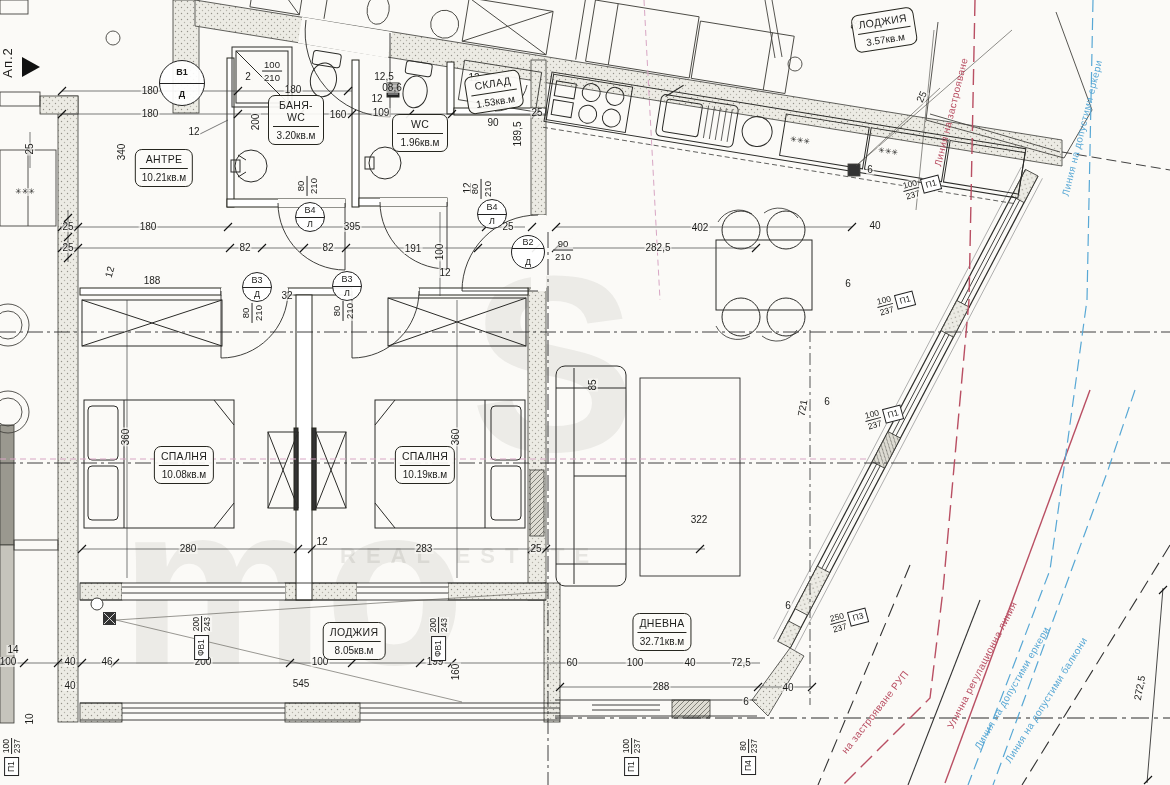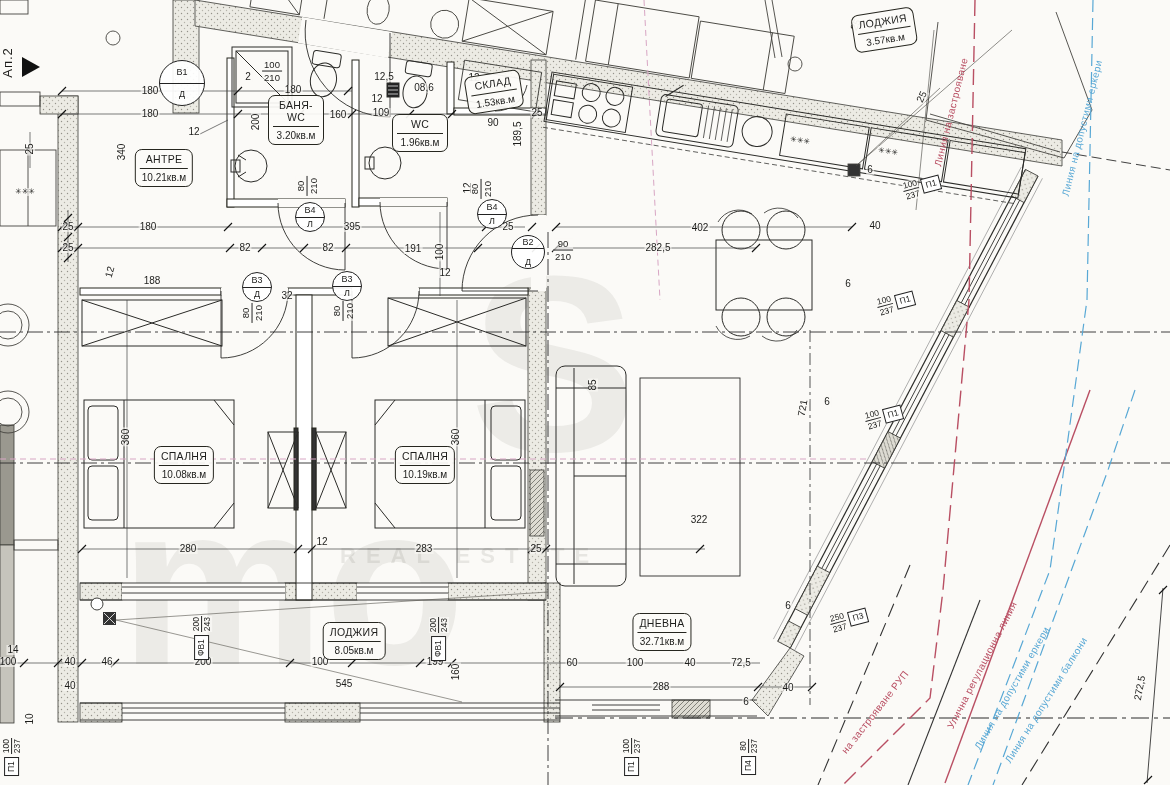--- a/index.html
+++ b/index.html
@@ -409,21 +409,21 @@
       <div class="lbl" style="left: 413px; top: 249px; transform: translate(-50%, -50%);">191</div>
       <div class="lbl" style="left: 440px; top: 252px; transform: translate(-50%, -50%) rotate(-90deg);">100</div>
       <div class="lbl" style="left: 658px; top: 248px; transform: translate(-50%, -50%);">282,5</div>
       <div class="lbl" style="left: 150px; top: 91px; transform: translate(-50%, -50%);">180</div>
       <div class="lbl" style="left: 150px; top: 114px; transform: translate(-50%, -50%);">180</div>
       <div class="lbl" style="left: 293px; top: 90px; transform: translate(-50%, -50%);">180</div>
       <div class="lbl" style="left: 338px; top: 115px; transform: translate(-50%, -50%);">160</div>
       <div class="lbl" style="left: 381px; top: 113px; transform: translate(-50%, -50%);">109</div>
       <div class="lbl" style="left: 377px; top: 99px; transform: translate(-50%, -50%);">12</div>
       <div class="lbl" style="left: 384px; top: 77px; transform: translate(-50%, -50%);">12,5</div>
-      <div class="lbl" style="left: 424px; top: 88px; transform: translate(-50%, -50%); text-align: right;">08,6</div>
+      <div class="lbl" style="left: 392px; top: 88px; transform: translate(-50%, -50%); text-align: right;">08,6</div>
       <div class="lbl" style="left: 474px; top: 78px; transform: translate(-50%, -50%);">12</div>
       <div class="lbl" style="left: 493px; top: 123px; transform: translate(-50%, -50%);">90</div>
       <div class="lbl" style="left: 518px; top: 134px; transform: translate(-50%, -50%) rotate(-90deg);">189,5</div>
       <div class="lbl" style="left: 537px; top: 113px; transform: translate(-50%, -50%);">25</div>
       <div class="lbl" style="left: 194px; top: 132px; transform: translate(-50%, -50%);">12</div>
       <div class="lbl" style="left: 256px; top: 122px; transform: translate(-50%, -50%) rotate(-90deg);">200</div>
       <div class="lbl" style="left: 122px; top: 152px; transform: translate(-50%, -50%) rotate(-90deg);">340</div>
       <div class="lbl" style="left: 30px; top: 149px; transform: translate(-50%, -50%) rotate(-90deg);">25</div>
       <div class="lbl" style="left: 248px; top: 77px; transform: translate(-50%, -50%);">2</div>
       <div class="lbl" style="left: 110px; top: 272px; transform: translate(-50%, -50%) rotate(-75deg);">12</div>
@@ -450,21 +450,21 @@
       <div class="lbl" style="left: 593px; top: 385px; transform: translate(-50%, -50%) rotate(-90deg);">85</div>
       <div class="lbl" style="left: 468px; top: 188px; transform: translate(-50%, -50%) rotate(-90deg);">12</div>
       <div class="lbl" style="left: 13px; top: 650px; transform: translate(-50%, -50%);">14</div>
       <div class="lbl" style="left: 8px; top: 662px; transform: translate(-50%, -50%);">100</div>
       <div class="lbl" style="left: 70px; top: 662px; transform: translate(-50%, -50%);">40</div>
       <div class="lbl" style="left: 70px; top: 686px; transform: translate(-50%, -50%);">40</div>
       <div class="lbl" style="left: 107px; top: 662px; transform: translate(-50%, -50%);">46</div>
       <div class="lbl" style="left: 30px; top: 719px; transform: translate(-50%, -50%) rotate(-90deg);">10</div>
       <div class="lbl" style="left: 203px; top: 662px; transform: translate(-50%, -50%);">200</div>
       <div class="lbl" style="left: 320px; top: 662px; transform: translate(-50%, -50%);">100</div>
-      <div class="lbl" style="left: 301px; top: 684px; transform: translate(-50%, -50%); margin-left: 43px;">545</div>
+      <div class="lbl" style="left: 301px; top: 684px; transform: translate(-50%, -50%);">545</div>
       <div class="lbl" style="left: 435px; top: 662px; transform: translate(-50%, -50%);">199</div>
       <div class="lbl" style="left: 456px; top: 672px; transform: translate(-50%, -50%) rotate(-90deg);">160</div>
       <div class="lbl" style="left: 572px; top: 663px; transform: translate(-50%, -50%);">60</div>
       <div class="lbl" style="left: 635px; top: 663px; transform: translate(-50%, -50%);">100</div>
       <div class="lbl" style="left: 690px; top: 663px; transform: translate(-50%, -50%);">40</div>
       <div class="lbl" style="left: 741px; top: 663px; transform: translate(-50%, -50%);">72,5</div>
       <div class="lbl" style="left: 661px; top: 687px; transform: translate(-50%, -50%);">288</div>
       <div class="lbl" style="left: 788px; top: 688px; transform: translate(-50%, -50%);">40</div>
       <div class="lbl" style="left: 746px; top: 702px; transform: translate(-50%, -50%);">6</div>
     </div>
@@ -504,21 +504,21 @@
       <span class="ar">8.05кв.м</span>
     </div>
       <div class="room" style="left: 884px; top: 30px; transform: translate(-50%, -50%) rotate(-9deg);">
       <span class="nm">ЛОДЖИЯ</span>
       <span class="ar">3.57кв.м</span>
     </div>
     </div>
 
   <div class="layer">
 
-  <div class="dm" style="left: 182px; top: 83px; transform: translate(-50%, -50%); width: 46px; height: 46px;">
+  <div class="dm" style="left: 182px; top: 83px; transform: translate(-50%, -50%); width: 46px; height: 46px; font-weight: bold;">
       <span class="t">В1</span>
       <span class="b">Д</span>
     </div>
       <div class="dm" style="left: 528px; top: 252px; transform: translate(-50%, -50%); width: 34px; height: 34px; gap: 8px;">
       <span class="t">В2</span>
       <span class="b">Д</span>
     </div>
       <div class="dm" style="left: 257px; top: 287px; transform: translate(-50%, -50%); width: 30px; height: 30px;">
       <span class="t">В3</span>
       <span class="b">Д</span>

